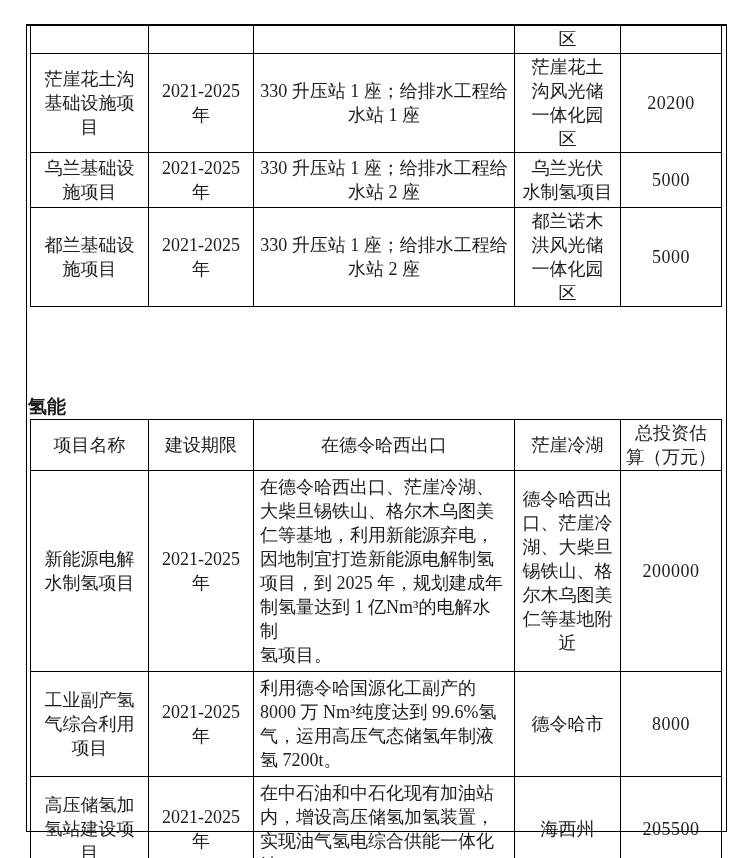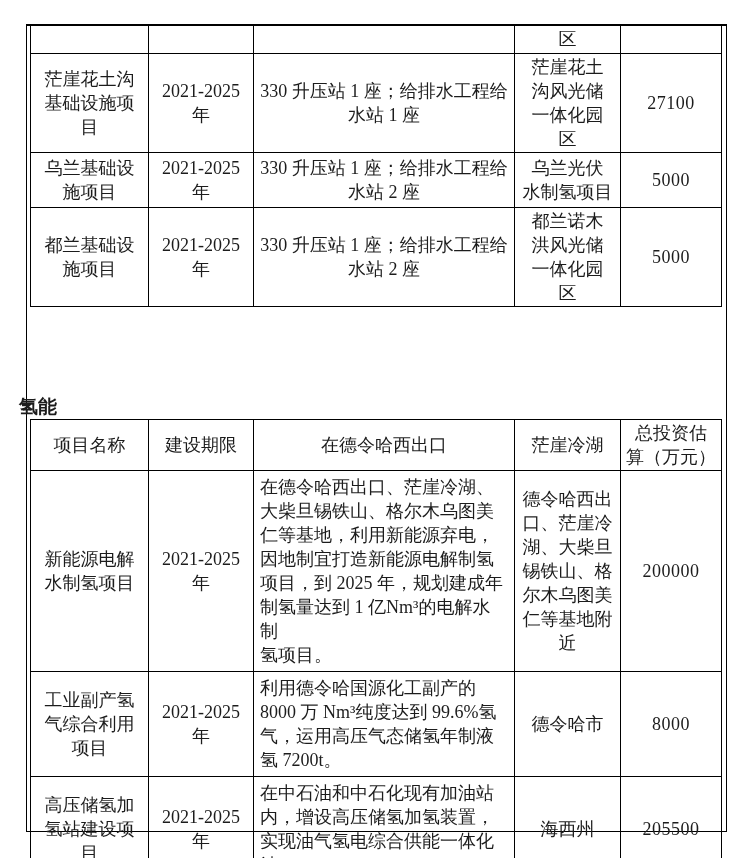--- a/index.html
+++ b/index.html
@@ -43,21 +43,21 @@
     box-sizing:border-box;
   }
   .t1 tr:first-child td { border-top:2px solid #000; }
   .tbl td.left {
     text-align:left;
     padding:4px 6px;
   }
   .num { letter-spacing:0.5px; }
   .section-label {
     position:absolute;
-    left:19px; top:394px;
+    left:28px; top:394px;
     height:25px;
     font-size:19px;
     line-height:25px;
     font-weight:bold;
   }
 </style>
 </head>
 <body>
 
 <div class="page">
@@ -85,21 +85,21 @@
 基础设施项
 目</td>
       <td>2021-2025
 年</td>
       <td>330 升压站 1 座；给排水工程给
 水站 1 座</td>
       <td>茫崖花土
 沟风光储
 一体化园
 区</td>
-      <td class="num">27100</td>
+      <td class="num">20200</td>
     </tr>
     <tr style="height:55px">
       <td>乌兰基础设
 施项目</td>
       <td>2021-2025
 年</td>
       <td>330 升压站 1 座；给排水工程给
 水站 2 座</td>
       <td>乌兰光伏
 水制氢项目</td>

